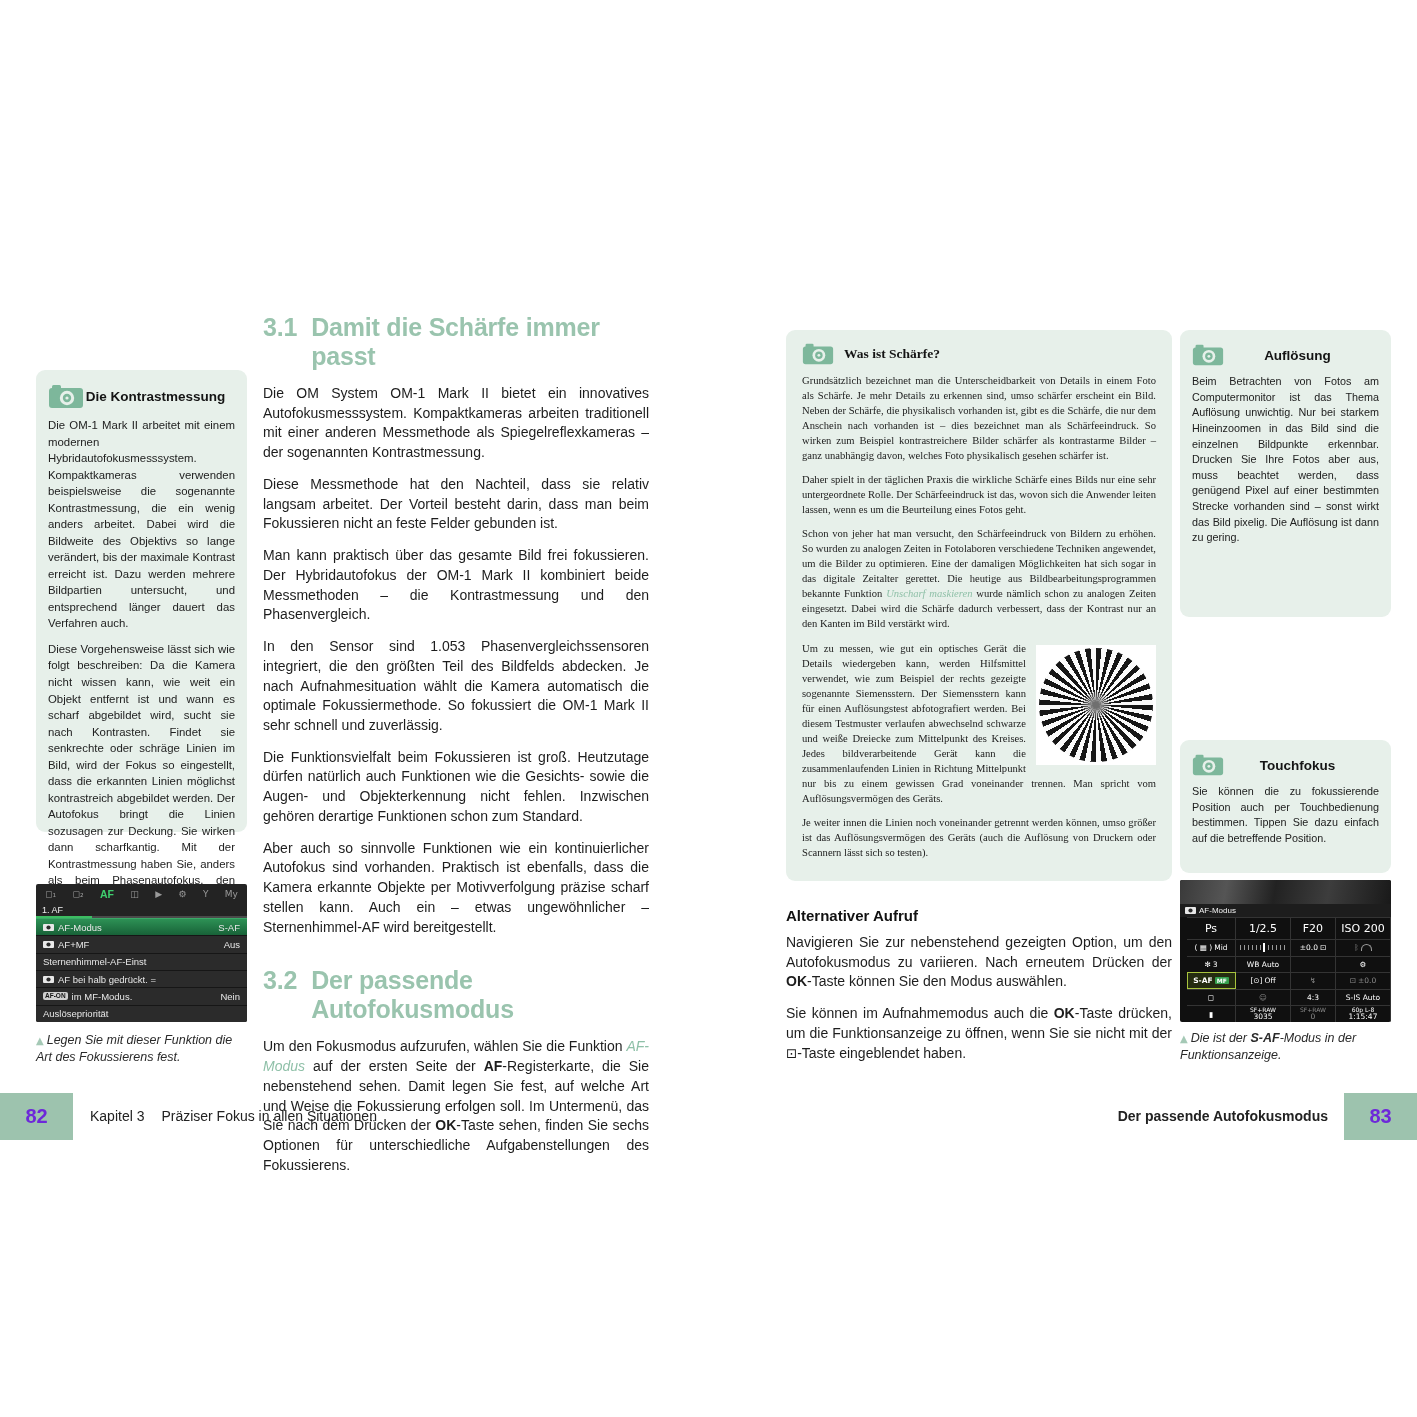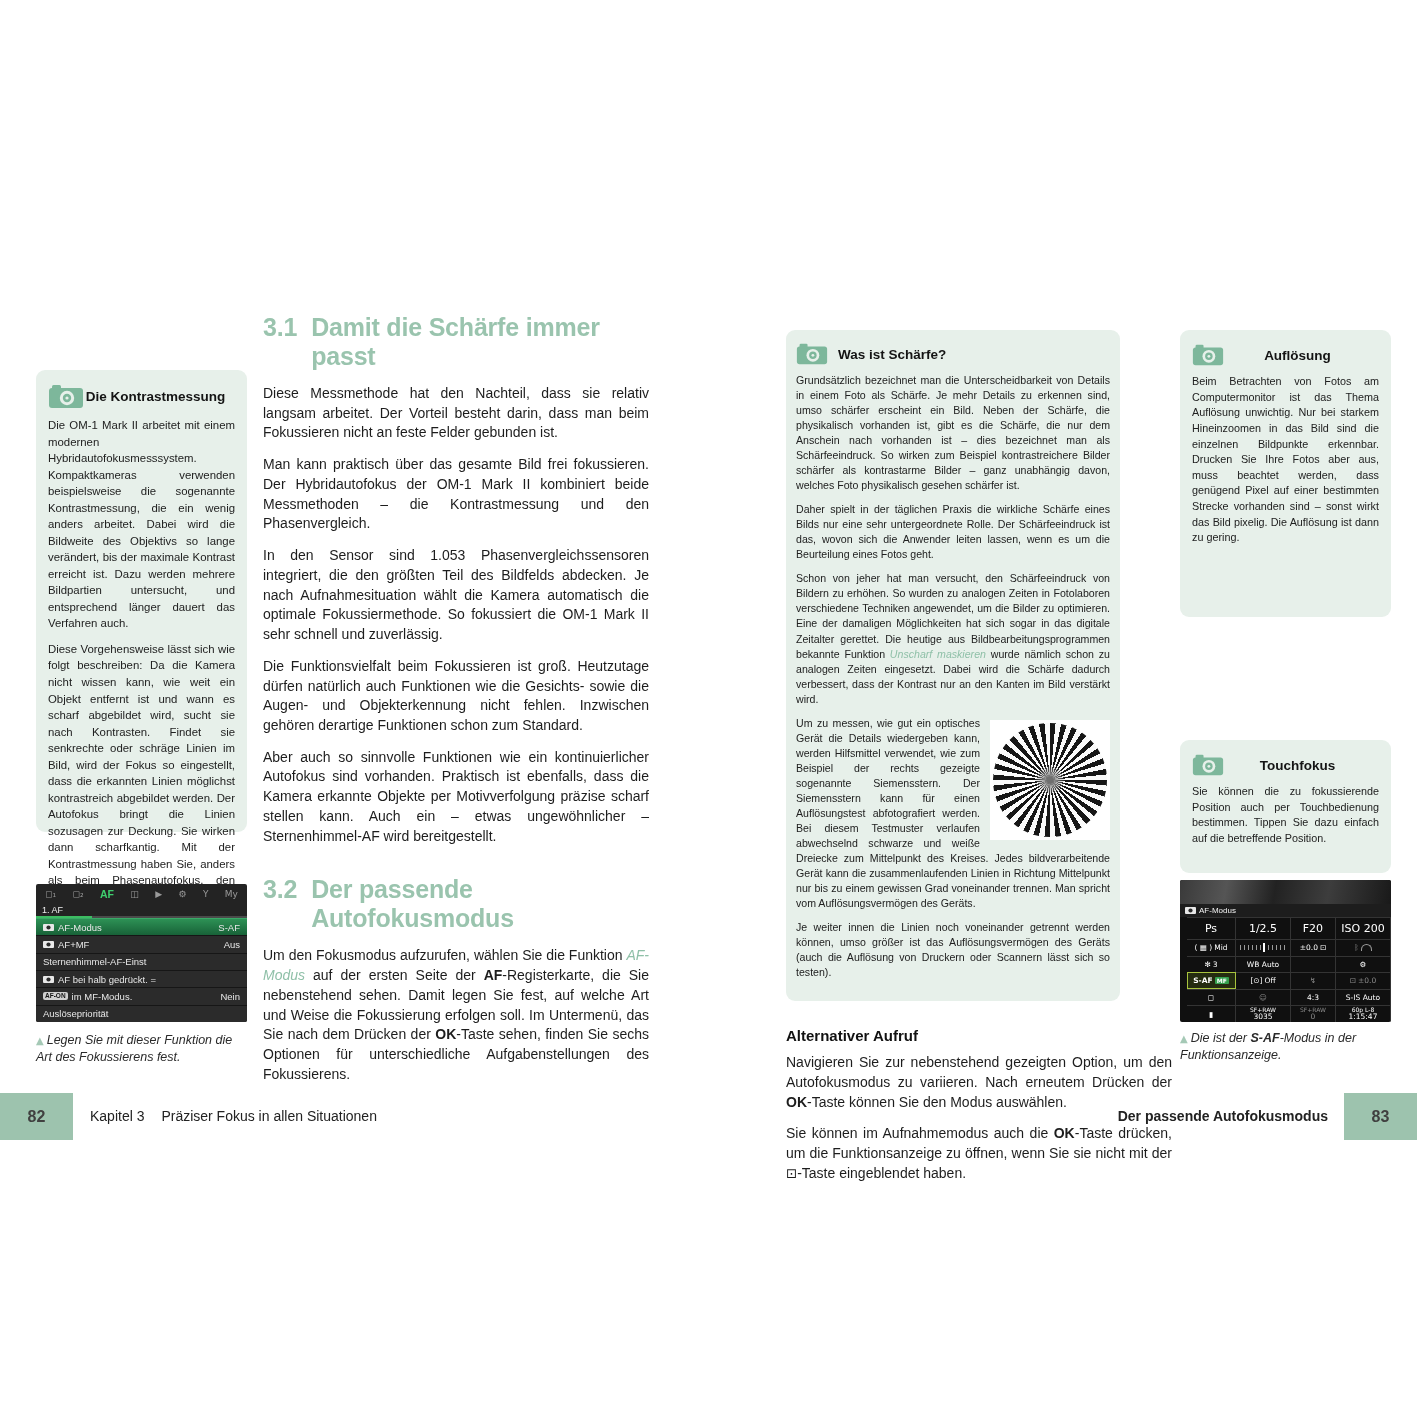--- a/index.html
+++ b/index.html
@@ -46,21 +46,21 @@
   .section-h{display:flex;gap:14px;font-size:25px;font-weight:bold;color:#9ac4ae;margin:0 0 13px;
              letter-spacing:-0.2px;}
   .section-h.second{margin-top:29px;}
   .bodytext p{margin:0 0 12px;font-size:14px;line-height:1.41;text-align:justify;color:#1d1d1d;}
   .seg-accent{color:#8fc0a8;font-style:italic;}
   .seg-bold{font-weight:bold;}
   .seg-key{font-family:"DejaVu Sans",sans-serif;font-size:0.95em;}
 
   
   #col-main-right{position:absolute;left:786px;top:330px;width:386px;}
-  #box-schaerfe{width:334px;box-sizing:border-box;min-height:540px;padding:12px 10px;}
+  #box-schaerfe{width:386px;box-sizing:border-box;min-height:540px;padding:12px 16px;font-family:Liberation Serif, serif;}
   #box-schaerfe .box-title{text-align:left;padding-left:10px;font-size:13.5px;}
   #box-schaerfe p{font-size:10.6px;line-height:1.42;}
   .star-wrap{float:right;width:120px;height:120px;margin:4px 0 2px 10px;background:#ffffff;
              display:flex;align-items:center;justify-content:center;}
   .siemens-star{width:114px;height:114px;border-radius:50%;
      background:
        radial-gradient(circle,#6f6f6f 0 3px,rgba(150,150,150,.85) 6px,rgba(170,170,170,0) 15px),
        repeating-conic-gradient(#161616 0deg 5.625deg,#fafafa 5.625deg 11.25deg);}
   .clear{clear:both;}
   #alt-section{margin-top:26px;}
@@ -87,22 +87,22 @@
   .fd-stack{display:flex;flex-direction:column;align-items:center;line-height:1.1;}
   .fd-stack .l1{font-size:6px;}
   .fd-stack .l2{font-size:7.5px;}
   .ruler{width:86%;height:5px;position:relative;
          background:repeating-linear-gradient(90deg,#9a9a9a 0 1px,transparent 1px 4px);}
   .ruler::after{content:"";position:absolute;left:50%;top:-2px;width:2px;height:9px;background:#fff;}
   .wifi{width:9px;height:6px;border:1.3px solid #9a9a9a;border-bottom:none;
         border-radius:7px 7px 0 0;display:inline-block;}
 
   
-  .pgnum{position:absolute;top:1093px;width:73px;height:47px;background:#9dc3ae;color:#404040;
-         font-weight:bold;font-size:16px;display:flex;align-items:center;justify-content:center;}
+  .pgnum{position:absolute;top:1093px;width:73px;height:47px;background:#9dc3ae;color:#6d28d9;
+         font-weight:bold;font-size:20px;display:flex;align-items:center;justify-content:center;}
   #pgnum-left{left:0;}
   #pgnum-right{right:0;}
   #footer-left{position:absolute;left:90px;top:1108px;font-size:14px;color:#222;}
   #footer-left .chap{font-weight:normal;margin-right:13px;}
   #footer-right{position:absolute;right:89px;top:1108px;font-size:14px;color:#222;font-weight:bold;}
 </style>
 </head>
 <body>
 
 <svg width="0" height="0" style="position:absolute">
@@ -184,20 +184,21 @@
 
   <div class="caption" id="caption-menu">
     <span class="cap-marker">▲</span><span>Legen Sie mit dieser Funktion die Art des Fokussierens fest.</span>
   </div>
 
   <div id="col-main-left" class="bodytext">
     <h1 class="section-h">
       <span>3.1</span>
       <span>Damit die Schärfe immer passt</span>
     </h1>
+    <p>Die OM System OM-1 Mark II bietet ein innovatives Autofokusmesssystem. Kompaktkameras arbeiten traditionell mit einer anderen Messmethode als Spiegelreflexkameras – der sogenannten Kontrastmessung.</p>
     <p>Diese Messmethode hat den Nachteil, dass sie relativ langsam arbeitet. Der Vorteil besteht darin, dass man beim Fokussieren nicht an feste Felder gebunden ist.</p>
     <p>Man kann praktisch über das gesamte Bild frei fokussieren. Der Hybridautofokus der OM-1 Mark II kombiniert beide Messmethoden – die Kontrastmessung und den Phasenvergleich.</p>
     <p>In den Sensor sind 1.053 Phasenvergleichssensoren integriert, die den größten Teil des Bildfelds abdecken. Je nach Aufnahmesituation wählt die Kamera automatisch die optimale Fokussiermethode. So fokussiert die OM-1 Mark II sehr schnell und zuverlässig.</p>
     <p>Die Funktionsvielfalt beim Fokussieren ist groß. Heutzutage dürfen natürlich auch Funktionen wie die Gesichts- sowie die Augen- und Objekterkennung nicht fehlen. Inzwischen gehören derartige Funktionen schon zum Standard.</p>
     <p>Aber auch so sinnvolle Funktionen wie ein kontinuierlicher Autofokus sind vorhanden. Praktisch ist ebenfalls, dass die Kamera erkannte Objekte per Motivverfolgung präzise scharf stellen kann. Auch ein – etwas ungewöhnlicher – Sternenhimmel-AF wird bereitgestellt.</p>
     <h1 class="section-h second">
       <span>3.2</span>
       <span>Der passende Autofokusmodus</span>
     </h1>
     <p><span>Um den Fokusmodus aufzurufen, wählen Sie die Funktion </span><span class="seg-accent">AF-Modus</span><span> auf der ersten Seite der </span><span class="seg-bold">AF</span><span>-Registerkarte, die Sie nebenstehend sehen. Damit legen Sie fest, auf welche Art und Weise die Fokussierung erfolgen soll. Im Untermenü, das Sie nach dem Drücken der </span><span class="seg-bold">OK</span><span>-Taste sehen, finden Sie sechs Optionen für unterschiedliche Aufgabenstellungen des Fokussierens.</span></p>

